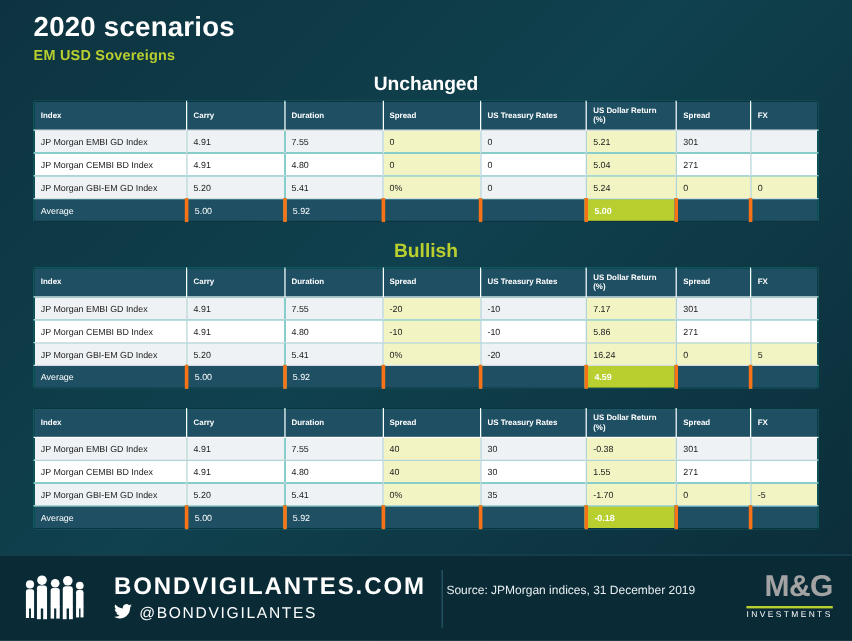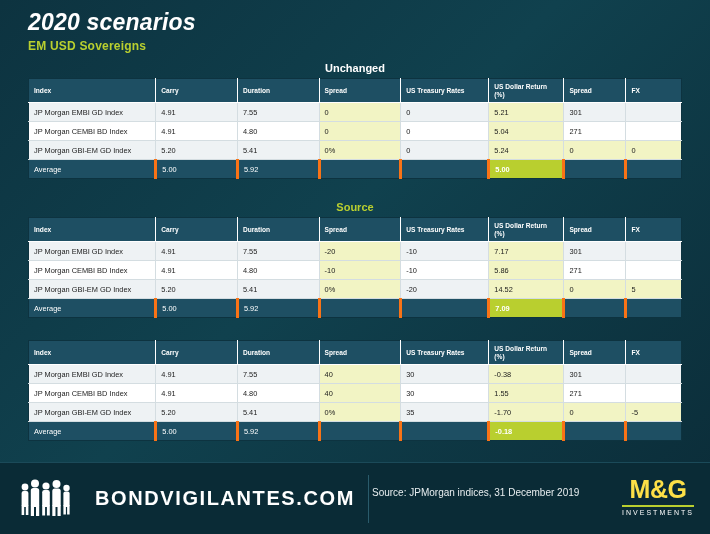--- a/index.html
+++ b/index.html
@@ -25,38 +25,37 @@
     left: 28px; top: 10px;
     width: 420px;
   }
   .title {
     font-size: 23px;
     font-weight: bold;
     color: #ffffff;
     letter-spacing: 0.2px;
     line-height: 1.1;
     margin: 0 0 4px 0;
-    font-style: italic;
   }
   .subtitle {
     font-size: 12px;
     font-weight: bold;
     color: #b9cf2f;
     letter-spacing: 0.2px;
     margin: 0;
   }
   
   .scenario {
     position: absolute;
     left: 28px;
     width: 654px;
   }
   .scenario-title {
     text-align: center;
-    font-size: 11px;
+    font-size: 16px;
     font-weight: bold;
     margin-bottom: 4px;
   }
   .t-unchanged { color: #ffffff; }
   .t-bullish   { color: #b9cf2f; }
   .t-bearish   { color: #b9cf2f; }
 
   table.grid {
     width: 100%;
     border-collapse: collapse;
@@ -165,23 +164,24 @@
     color: #e8eef0;
   }
   .mg-logo {
     position: absolute;
     right: 16px; top: 14px;
     text-align: center;
   }
   .mg-mark {
     font-size: 25px;
     font-weight: bold;
-    color: #fde047;
+    color: #a3a3a3;
     line-height: 1;
     letter-spacing: -0.5px;
+    text-align: right;
   }
   .mg-rule {
     width: 72px; height: 2px;
     background: #b9cf2f;
     margin: 3px auto 2px auto;
   }
   .mg-sub {
     font-size: 7px;
     letter-spacing: 2px;
     color: #ffffff;
@@ -261,21 +261,21 @@
           <td></td>
           <td class="avg-hl">5.00</td>
           <td></td>
           <td></td>
         </tr>
       </tbody>
     </table>
   </div>
 
   <div class="scenario" style="top:201px;">
-    <div class="scenario-title t-bullish">Source</div>
+    <div class="scenario-title t-bullish">Bullish</div>
     <table class="grid">
       <colgroup>
         <col class="c-index">
           <col class="c-carry">
           <col class="c-dur">
           <col class="c-spr">
         <col class="c-ust">
           <col class="c-usd">
           <col class="c-spr2">
           <col class="c-fx">
@@ -312,31 +312,31 @@
           <td class="hl">5.86</td>
           <td>271</td>
           <td></td>
         </tr>
         <tr class="row-alt">
           <td>JP Morgan GBI-EM GD Index</td>
           <td>5.20</td>
           <td>5.41</td>
           <td class="hl">0%</td>
           <td>-20</td>
-          <td class="hl">14.52</td>
+          <td class="hl">16.24</td>
           <td class="hl">0</td>
           <td class="hl">5</td>
         </tr>
         <tr class="avg">
           <td>Average</td>
           <td>5.00</td>
           <td>5.92</td>
           <td></td>
           <td></td>
-          <td class="avg-hl">7.09</td>
+          <td class="avg-hl">4.59</td>
           <td></td>
           <td></td>
         </tr>
       </tbody>
     </table>
   </div>
 
   <div class="scenario" style="top:340px;">
     <table class="grid">
       <colgroup>
@@ -430,20 +430,28 @@
                 <rect x="39.5" y="30" width="3.2" height="11"></rect>
               <circle cx="48.5" cy="13" r="3.2"></circle>
                 <rect x="45.4" y="16.6" width="6.2" height="15.4" rx="2"></rect>
               <rect x="45.4" y="30" width="2.5" height="9.5"></rect>
                 <rect x="49.1" y="30" width="2.5" height="9.5"></rect>
             </g>
           </svg>
         </span>
         <span>
           <span class="bv-text">BONDVIGILANTES.COM</span>
+          <span class="bv-handle">
+            <span class="tw-icon">
+              <svg width="15" height="13" viewBox="0 0 24 20" xmlns="http://www.w3.org/2000/svg">
+                <path fill="#ffffff" d="M24 2.6a9.6 9.6 0 0 1-2.8.8A4.9 4.9 0 0 0 23.3.6a9.7 9.7 0 0 1-3.1 1.2A4.85 4.85 0 0 0 11.8 6a13.8 13.8 0 0 1-10-5.1 4.9 4.9 0 0 0 1.5 6.5 4.8 4.8 0 0 1-2.2-.6v.06a4.86 4.86 0 0 0 3.9 4.77 4.9 4.9 0 0 1-2.2.08 4.86 4.86 0 0 0 4.5 3.38A9.74 9.74 0 0 1 0 17.08 13.75 13.75 0 0 0 7.5 19.3c9.05 0 14-7.5 14-14v-.64A10 10 0 0 0 24 2.6z"></path>
+              </svg>
+            </span>
+            <span>@BONDVIGILANTES</span>
+          </span>
         </span>
       </div>
 
       <div class="divider-v"></div>
 
       <div class="source">Source: JPMorgan indices, 31 December 2019</div>
 
       <div class="mg-logo">
         <div class="mg-mark">M&amp;G</div>
         <div class="mg-rule"></div>

